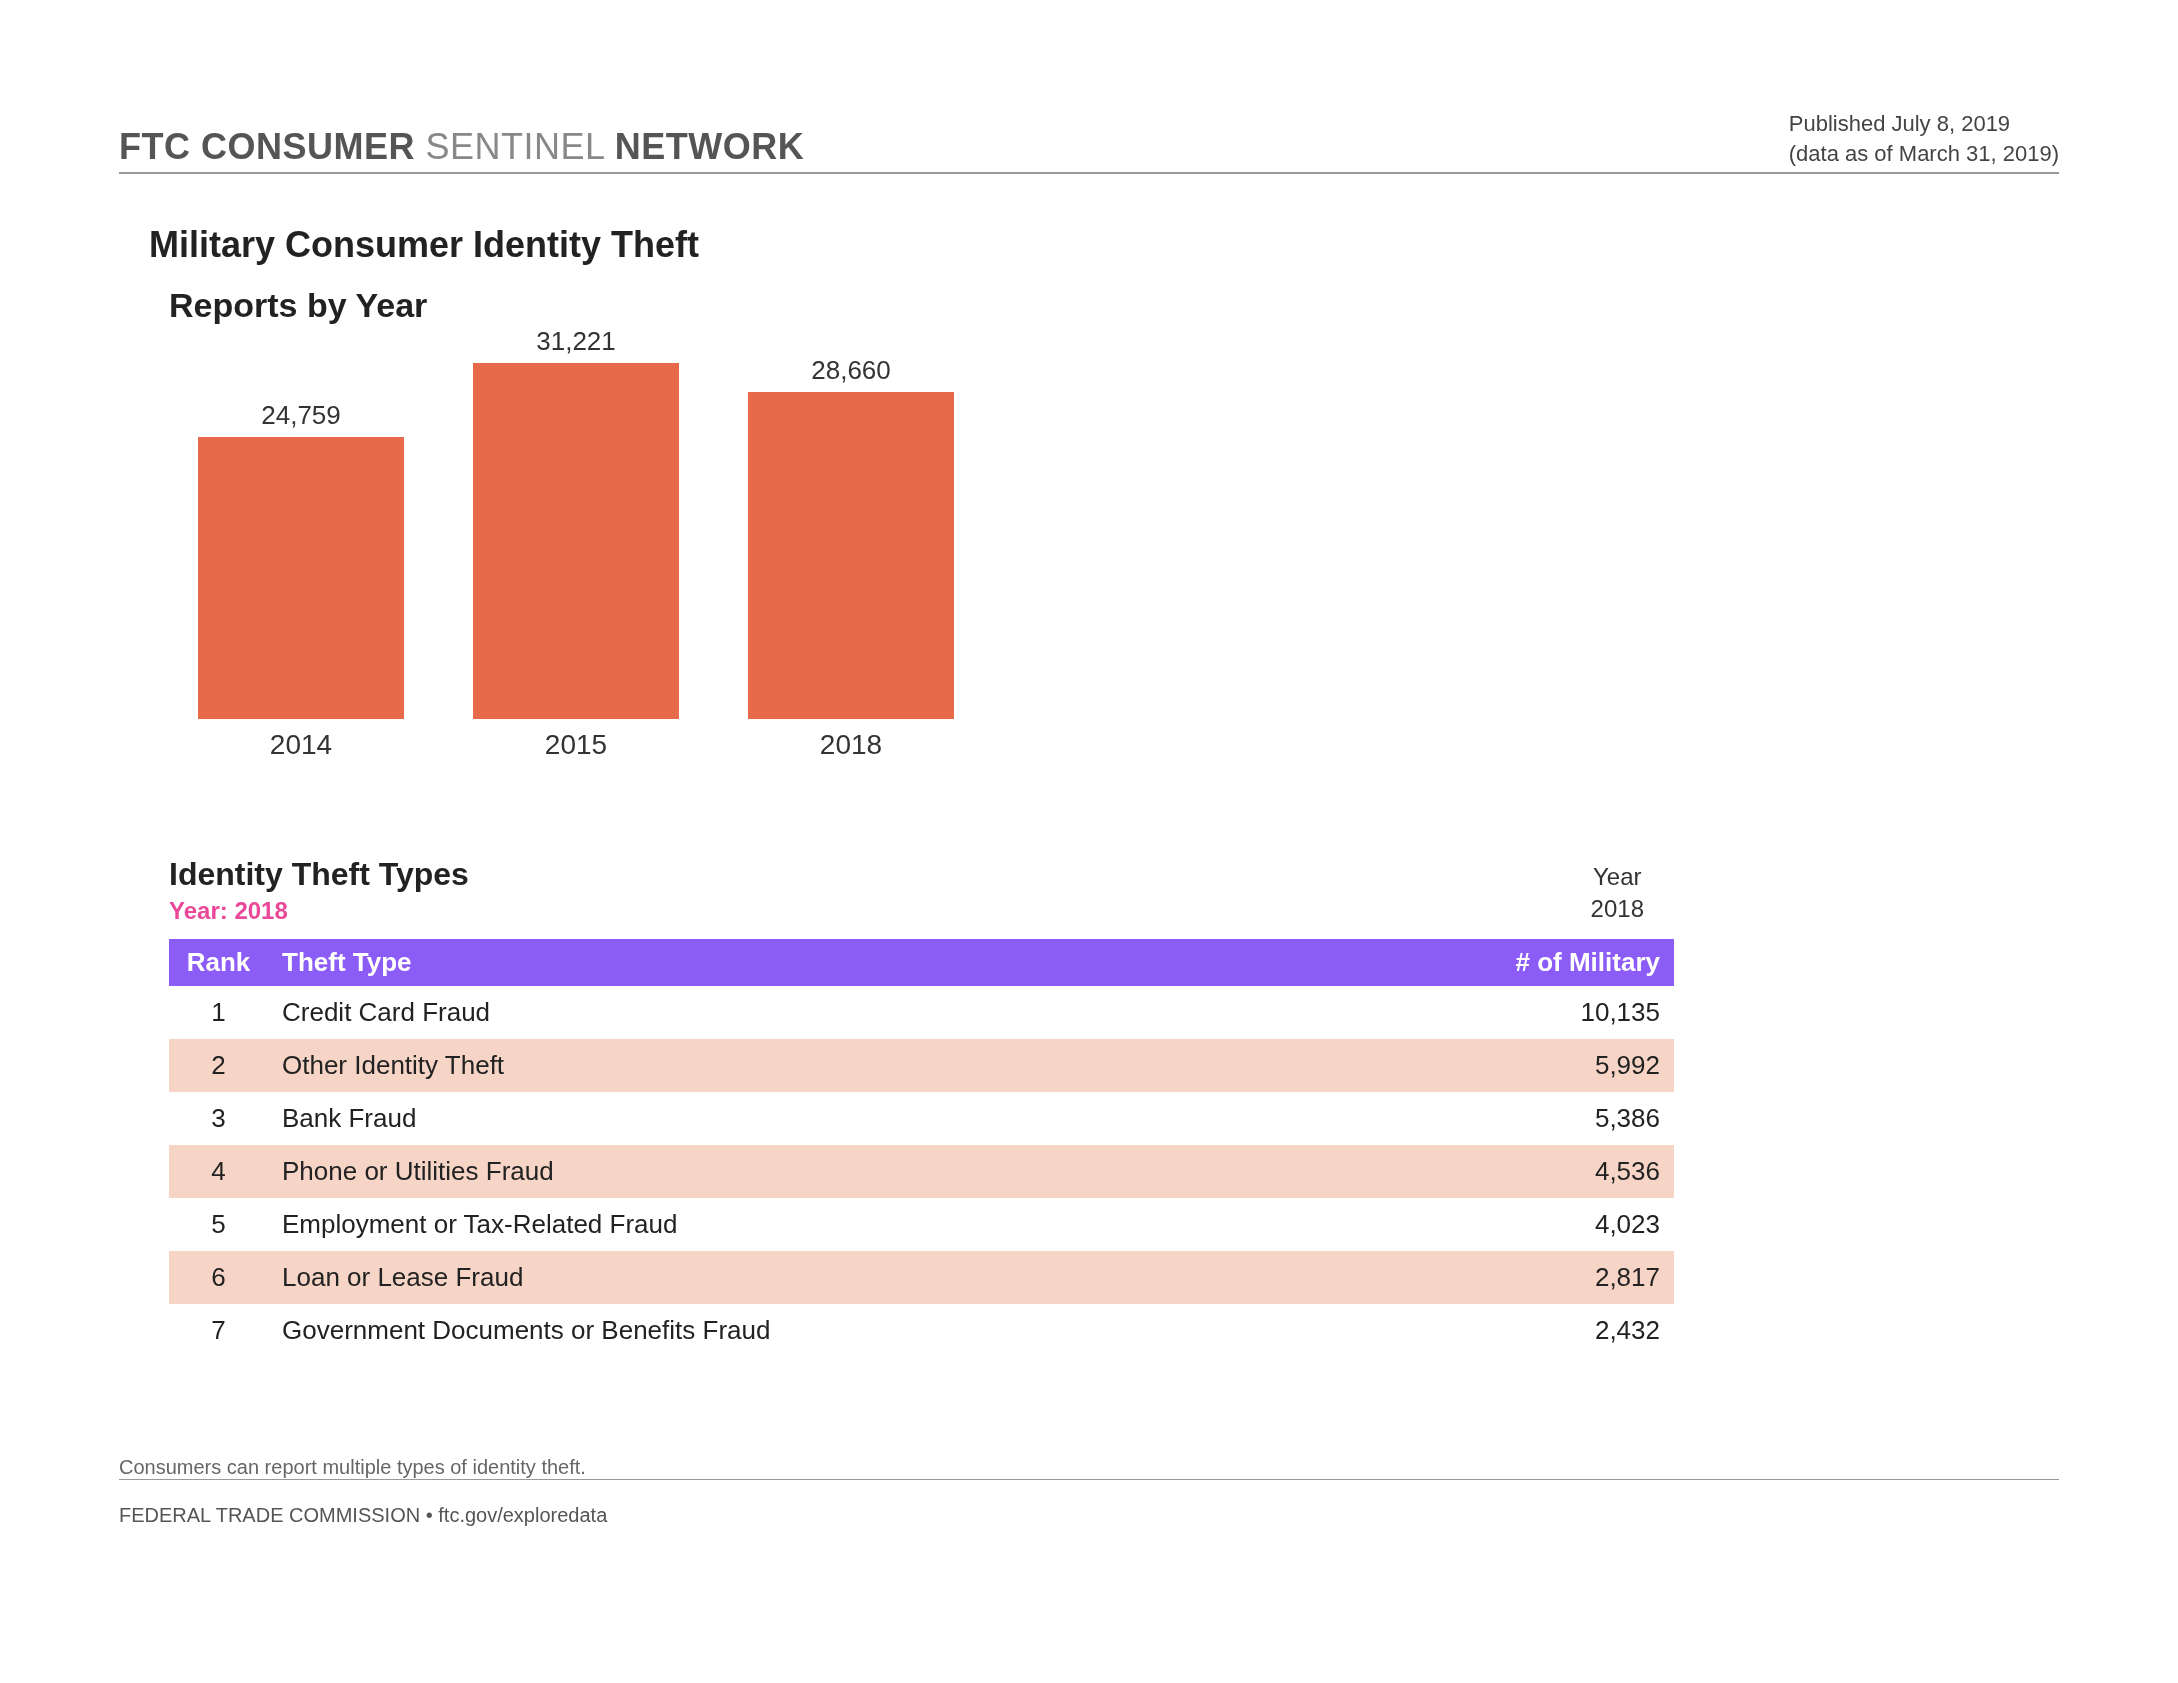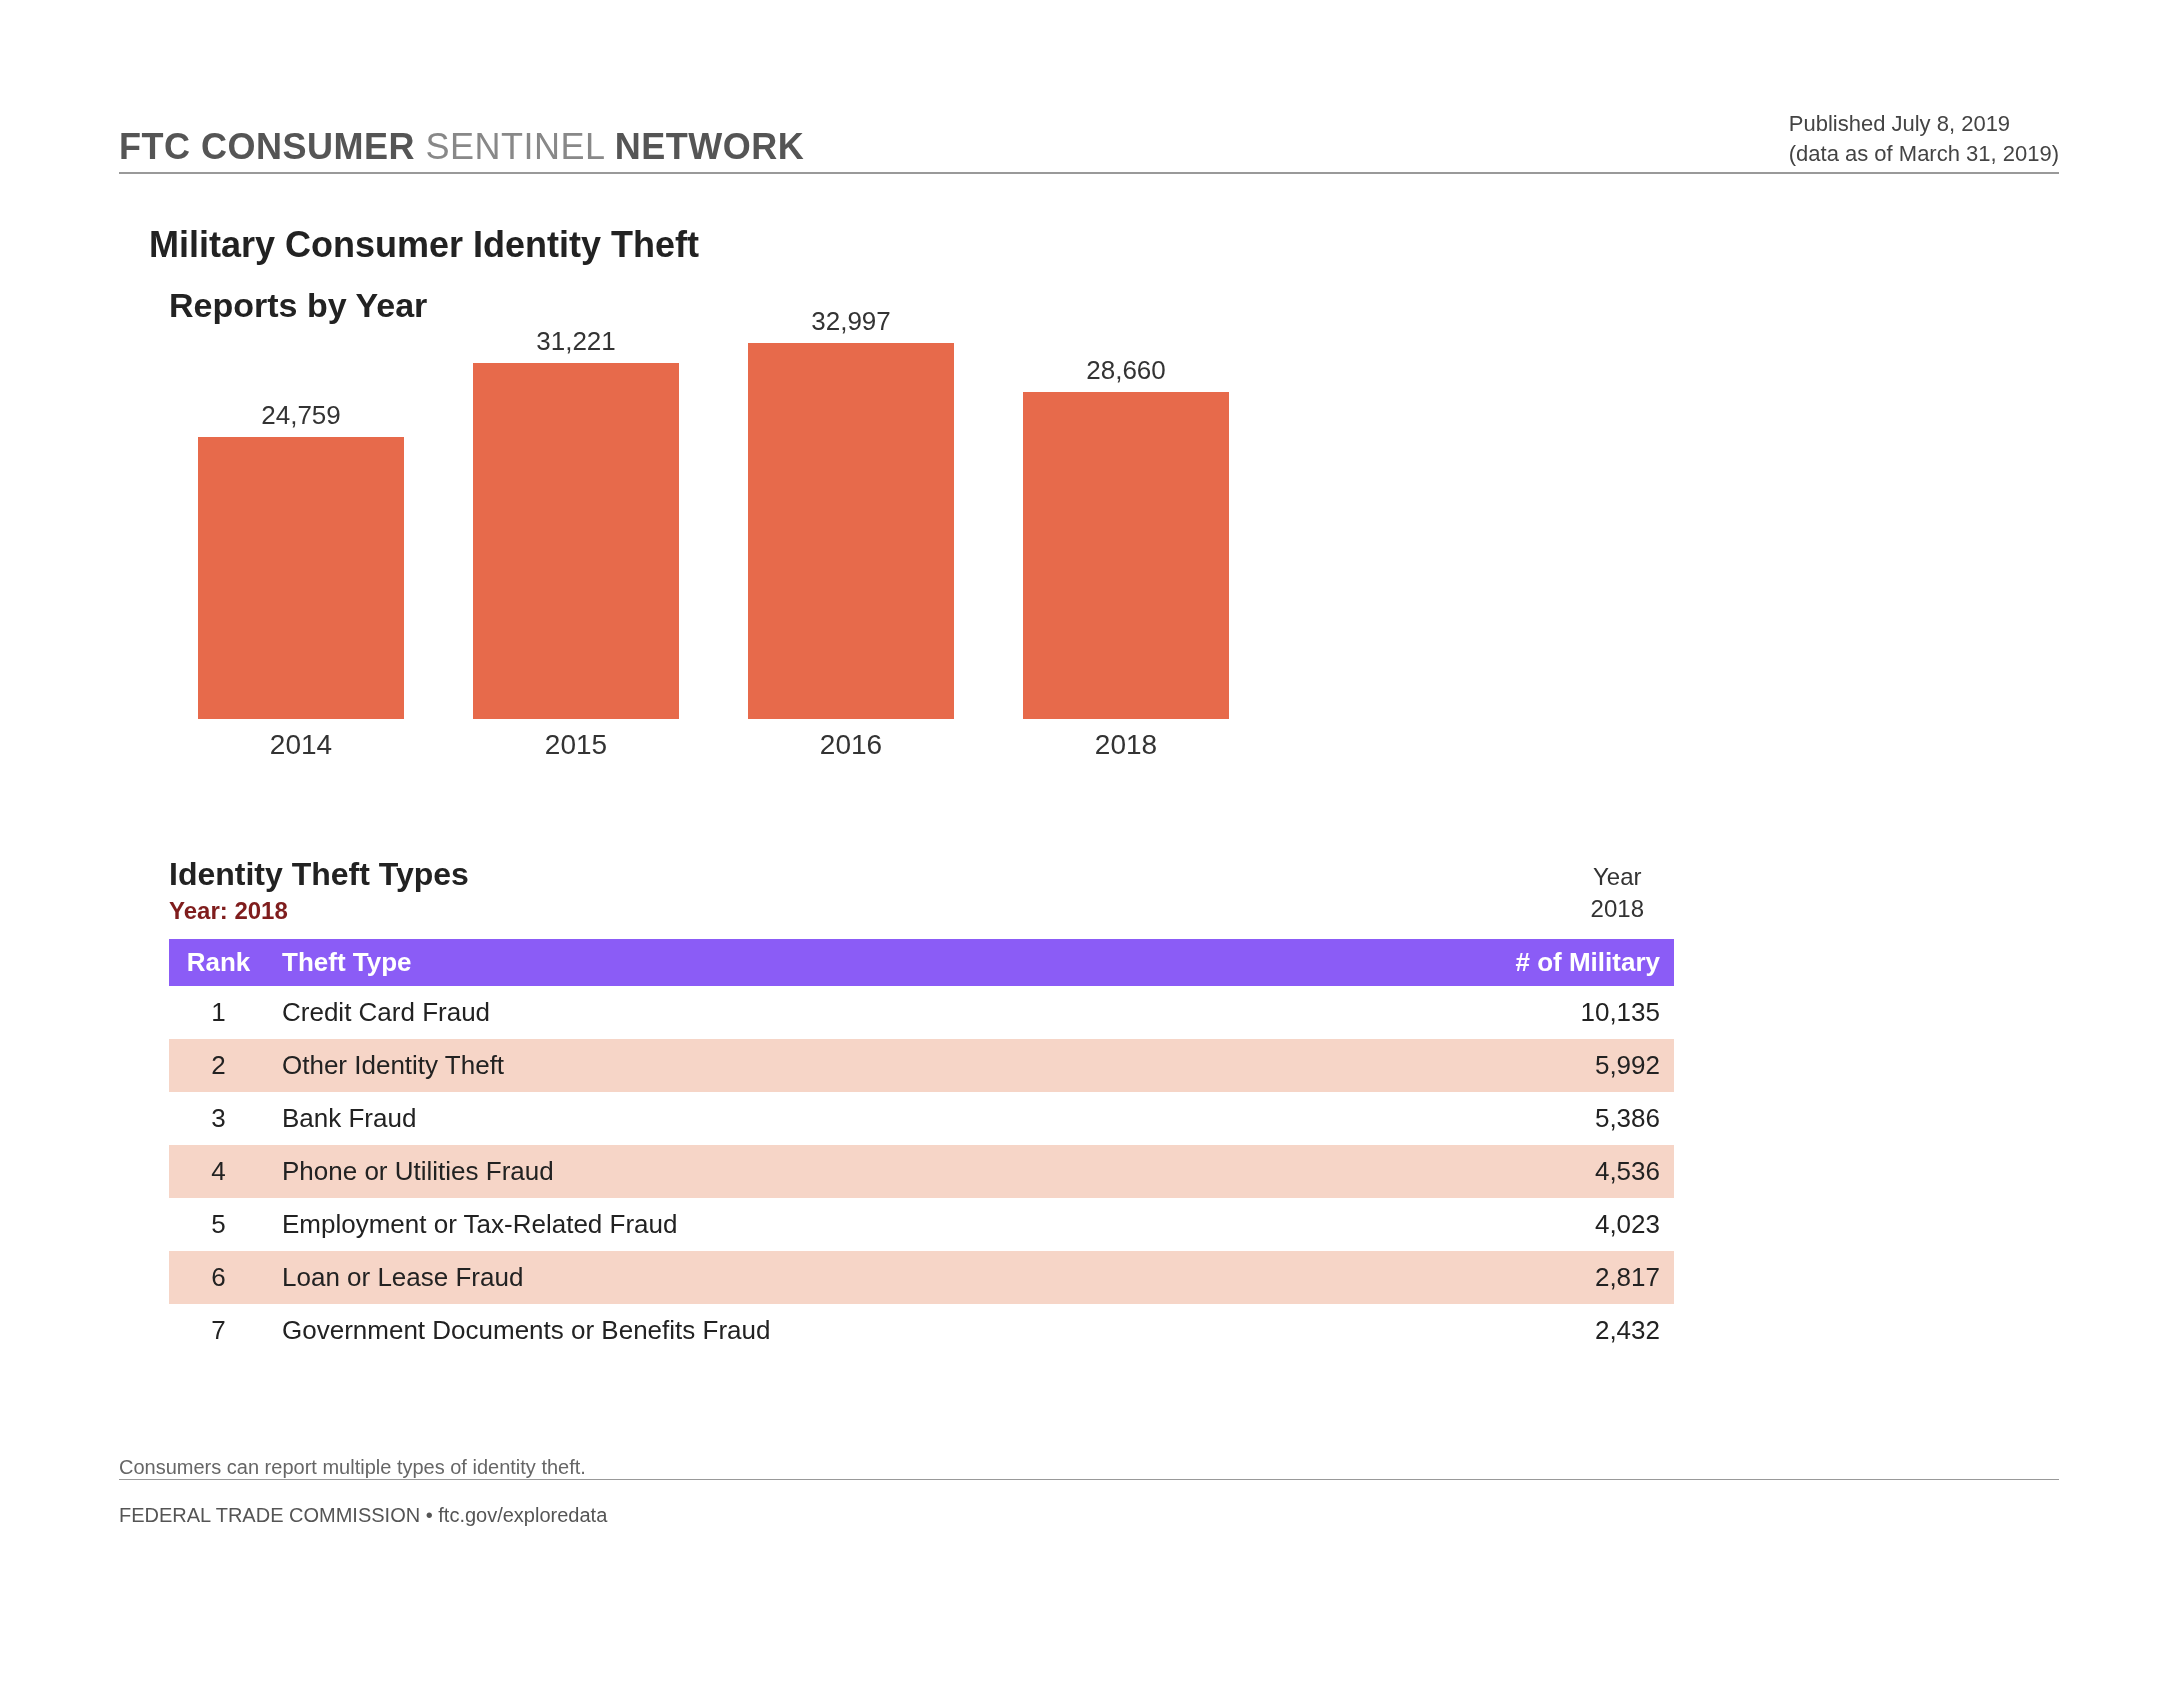--- a/index.html
+++ b/index.html
@@ -90,21 +90,21 @@
   }
   .table-title {
     font-size: 32px;
     font-weight: 700;
     color: #222;
     margin-top: 6px;
   }
   .table-sub {
     font-size: 24px;
     font-weight: 700;
-    color: #7f1d1d;
+    color: #ec4899;
     margin-top: 4px;
   }
   .year-col-head {
     font-size: 24px;
     text-align: center;
     color: #333;
     line-height: 1.35;
     margin-right: 30px;
   }
 
@@ -165,25 +165,20 @@
         <div class="bar-label-top">24,759</div>
         <div class="bar" style="height:282px"></div>
         <div class="bar-label-bottom">2014</div>
       </div>
       <div class="bar-col">
         <div class="bar-label-top">31,221</div>
         <div class="bar" style="height:356px"></div>
         <div class="bar-label-bottom">2015</div>
       </div>
       <div class="bar-col">
-        <div class="bar-label-top">32,997</div>
-        <div class="bar" style="height:376px"></div>
-        <div class="bar-label-bottom">2016</div>
-      </div>
-      <div class="bar-col">
         <div class="bar-label-top">28,660</div>
         <div class="bar" style="height:327px"></div>
         <div class="bar-label-bottom">2018</div>
       </div>
     </div>
 </div>
 
 <div class="table-block">
   <div class="table-header-row">
     <div>

